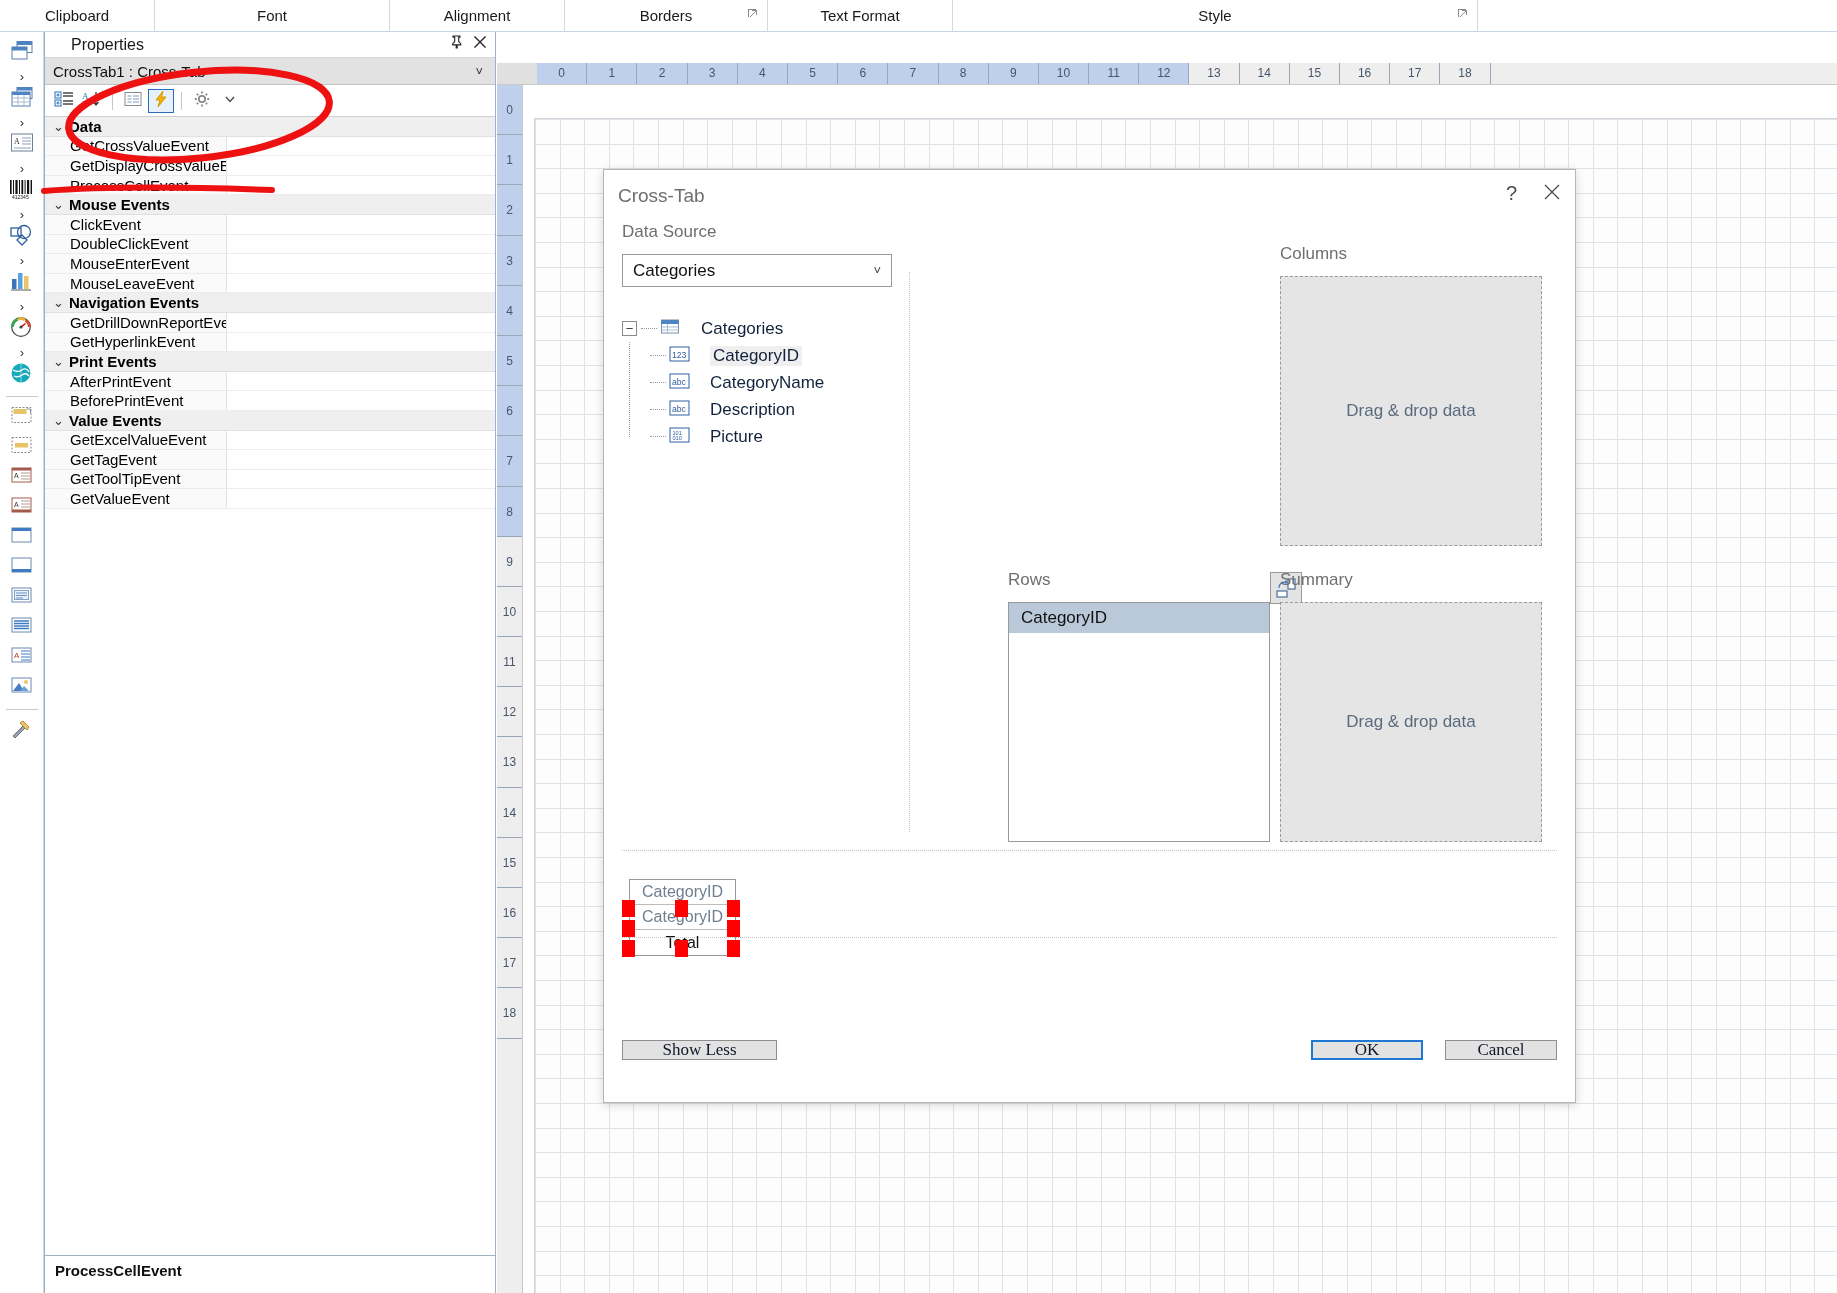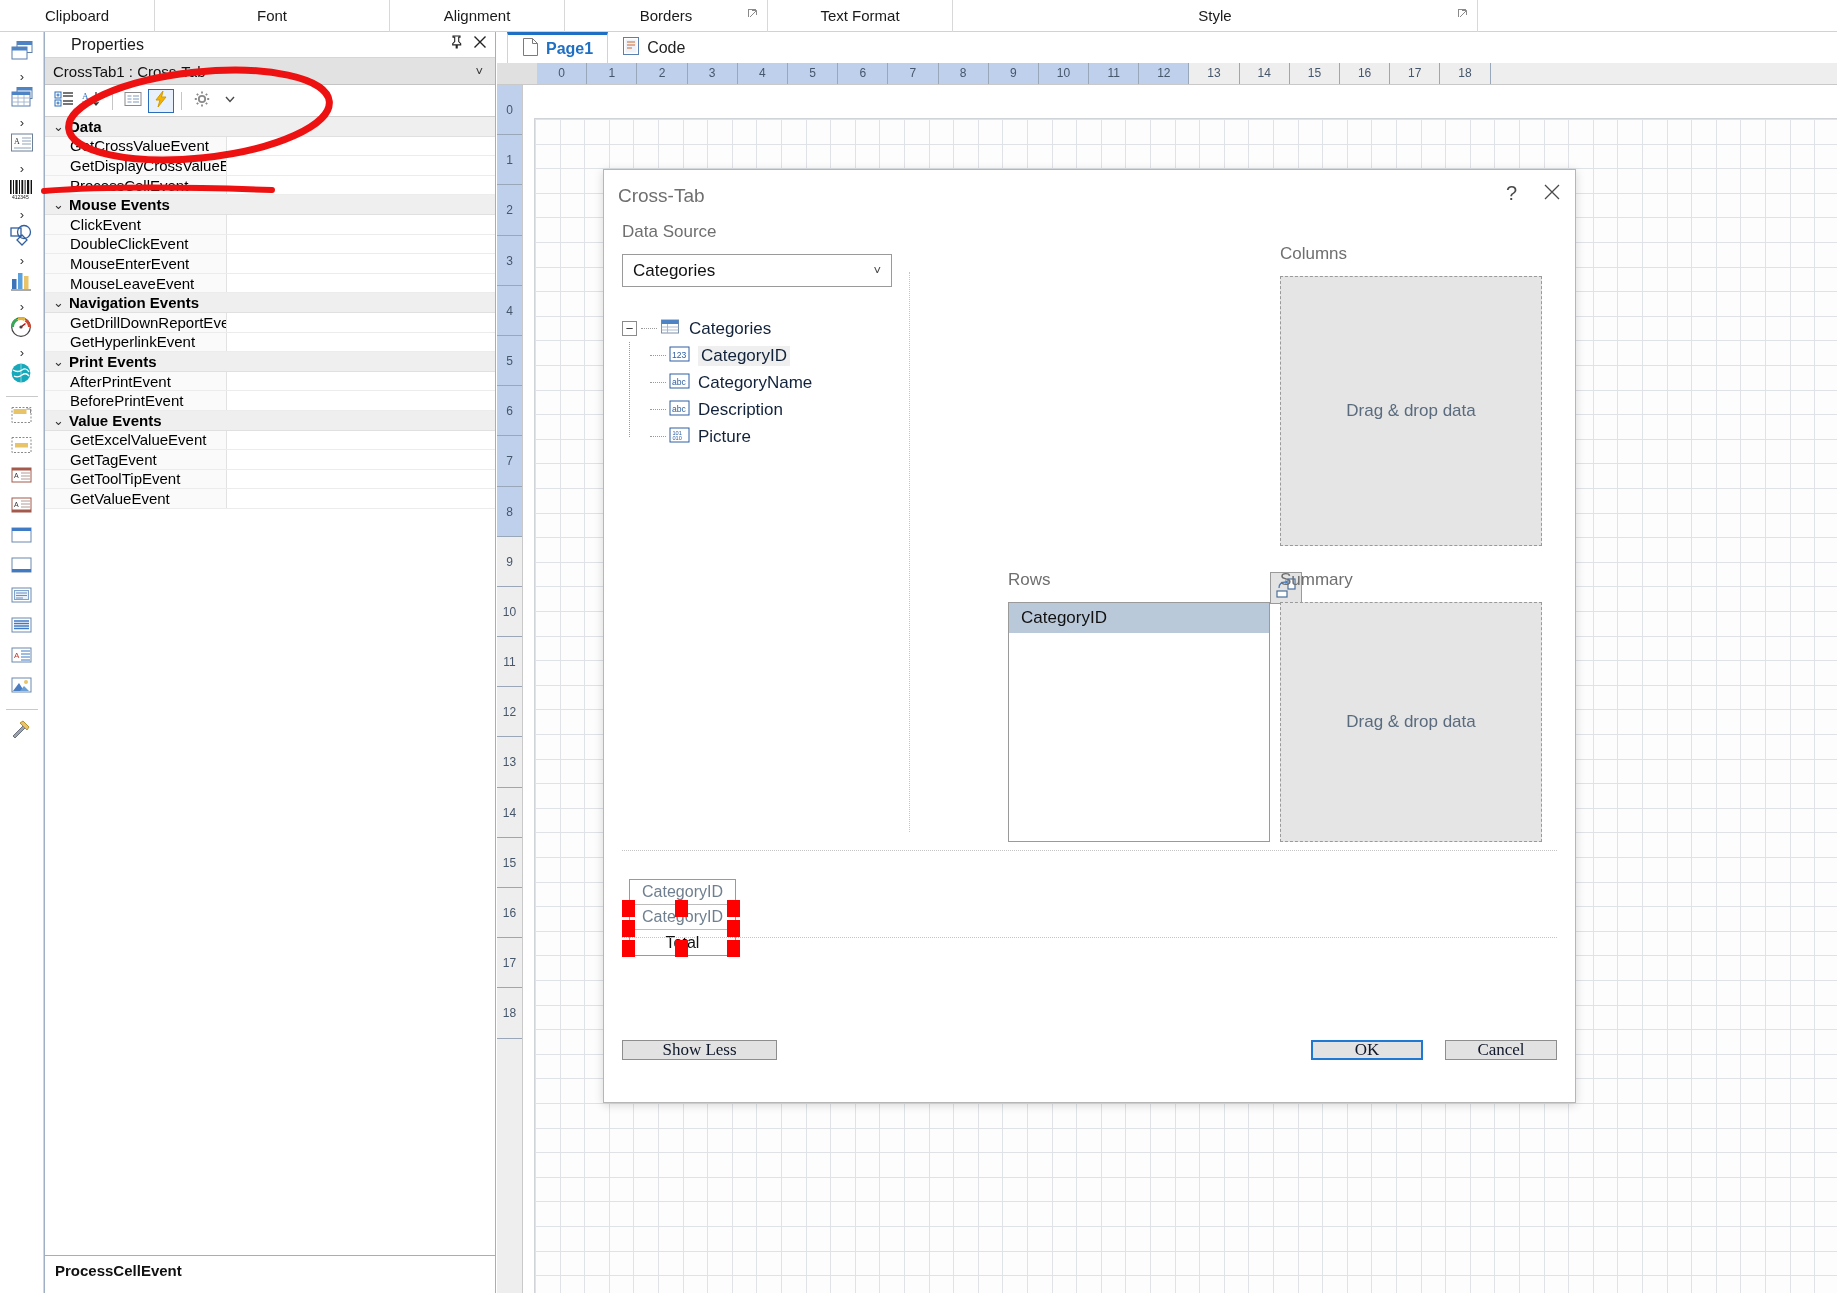--- a/index.html
+++ b/index.html
@@ -172,21 +172,21 @@
   .ds-select .chev { position: absolute; right: 10px; color: #444; font-size: 13px; }
 
   .tree { margin-top: 28px; font-size: 17px; color: #11223a; }
   .tnode { display: flex; align-items: center; height: 27px; }
   .texp {
     width: 15px; height: 15px; border: 1px solid #8b8b8b; background: #fff;
     display: inline-flex; align-items: center; justify-content: center;
     font-size: 13px; color: #333; line-height: 1; margin-right: 4px; flex: none;
   }
   .tdots { width: 16px; border-top: 1px dotted #9a9a9a; height: 1px; margin-right: 3px; flex:none;}
-  .ticon { width: 21px; height: 20px; margin-right: 8px; flex: none; }
+  .ticon { width: 21px; height: 20px; margin-right: 20px; flex: none; }
   .tchild { padding-left: 28px; position: relative; }
   .tchild::before {
     content: ""; position: absolute; left: 7px; top: 0; bottom: 13px;
     border-left: 1px dotted #9a9a9a;
   }
   .tlabel.sel { background: #efefef; padding: 0 3px; }
 
   .zone-title { font-size: 17px; color: #6f6f6f; margin-bottom: 12px; }
   .dropzone {
     border: 1px dashed #9a9a9a; background: #e5e5e5;
@@ -573,37 +573,20 @@
           <div class="pval"></div>
         </div>
       </div>
 
     <div class="props-foot">
       <span>ProcessCellEvent</span>
     </div>
   </div>
 
   <div class="design">
-    <div class="tabs" id="tabs">
-        <div class="tab active">
-          <span><svg width="17" height="20" viewBox="0 0 17 20">
-              <path d="M1.5 1.5h9l5 5v12h-14z" fill="#fff" stroke="#7b7b7b"></path>
-              <path d="M10.5 1.5v5h5" fill="none" stroke="#7b7b7b"></path>
-            </svg></span>
-          <span>Page1</span>
-        </div>
-        <div class="tab">
-          <span><svg width="18" height="20" viewBox="0 0 18 20">
-              <rect x="1.5" y="1.5" width="15" height="17" fill="#fff" stroke="#5b7fae"></rect>
-              <rect x="3.5" y="3.5" width="11" height="13" fill="#eef3fa"></rect>
-              <path d="M5 6h8 M5 9h8 M5 12h5" stroke="#d2662f" stroke-width="1.2"></path>
-            </svg></span>
-          <span>Code</span>
-        </div>
-      </div>
     <div class="ruler-h" id="rulerh">
         <div class="rh-pad"></div>
         <div class="rh-cell hl">0</div>
         <div class="rh-cell hl">1</div>
         <div class="rh-cell hl">2</div>
         <div class="rh-cell hl">3</div>
         <div class="rh-cell hl">4</div>
         <div class="rh-cell hl">5</div>
         <div class="rh-cell hl">6</div>
         <div class="rh-cell hl">7</div>

